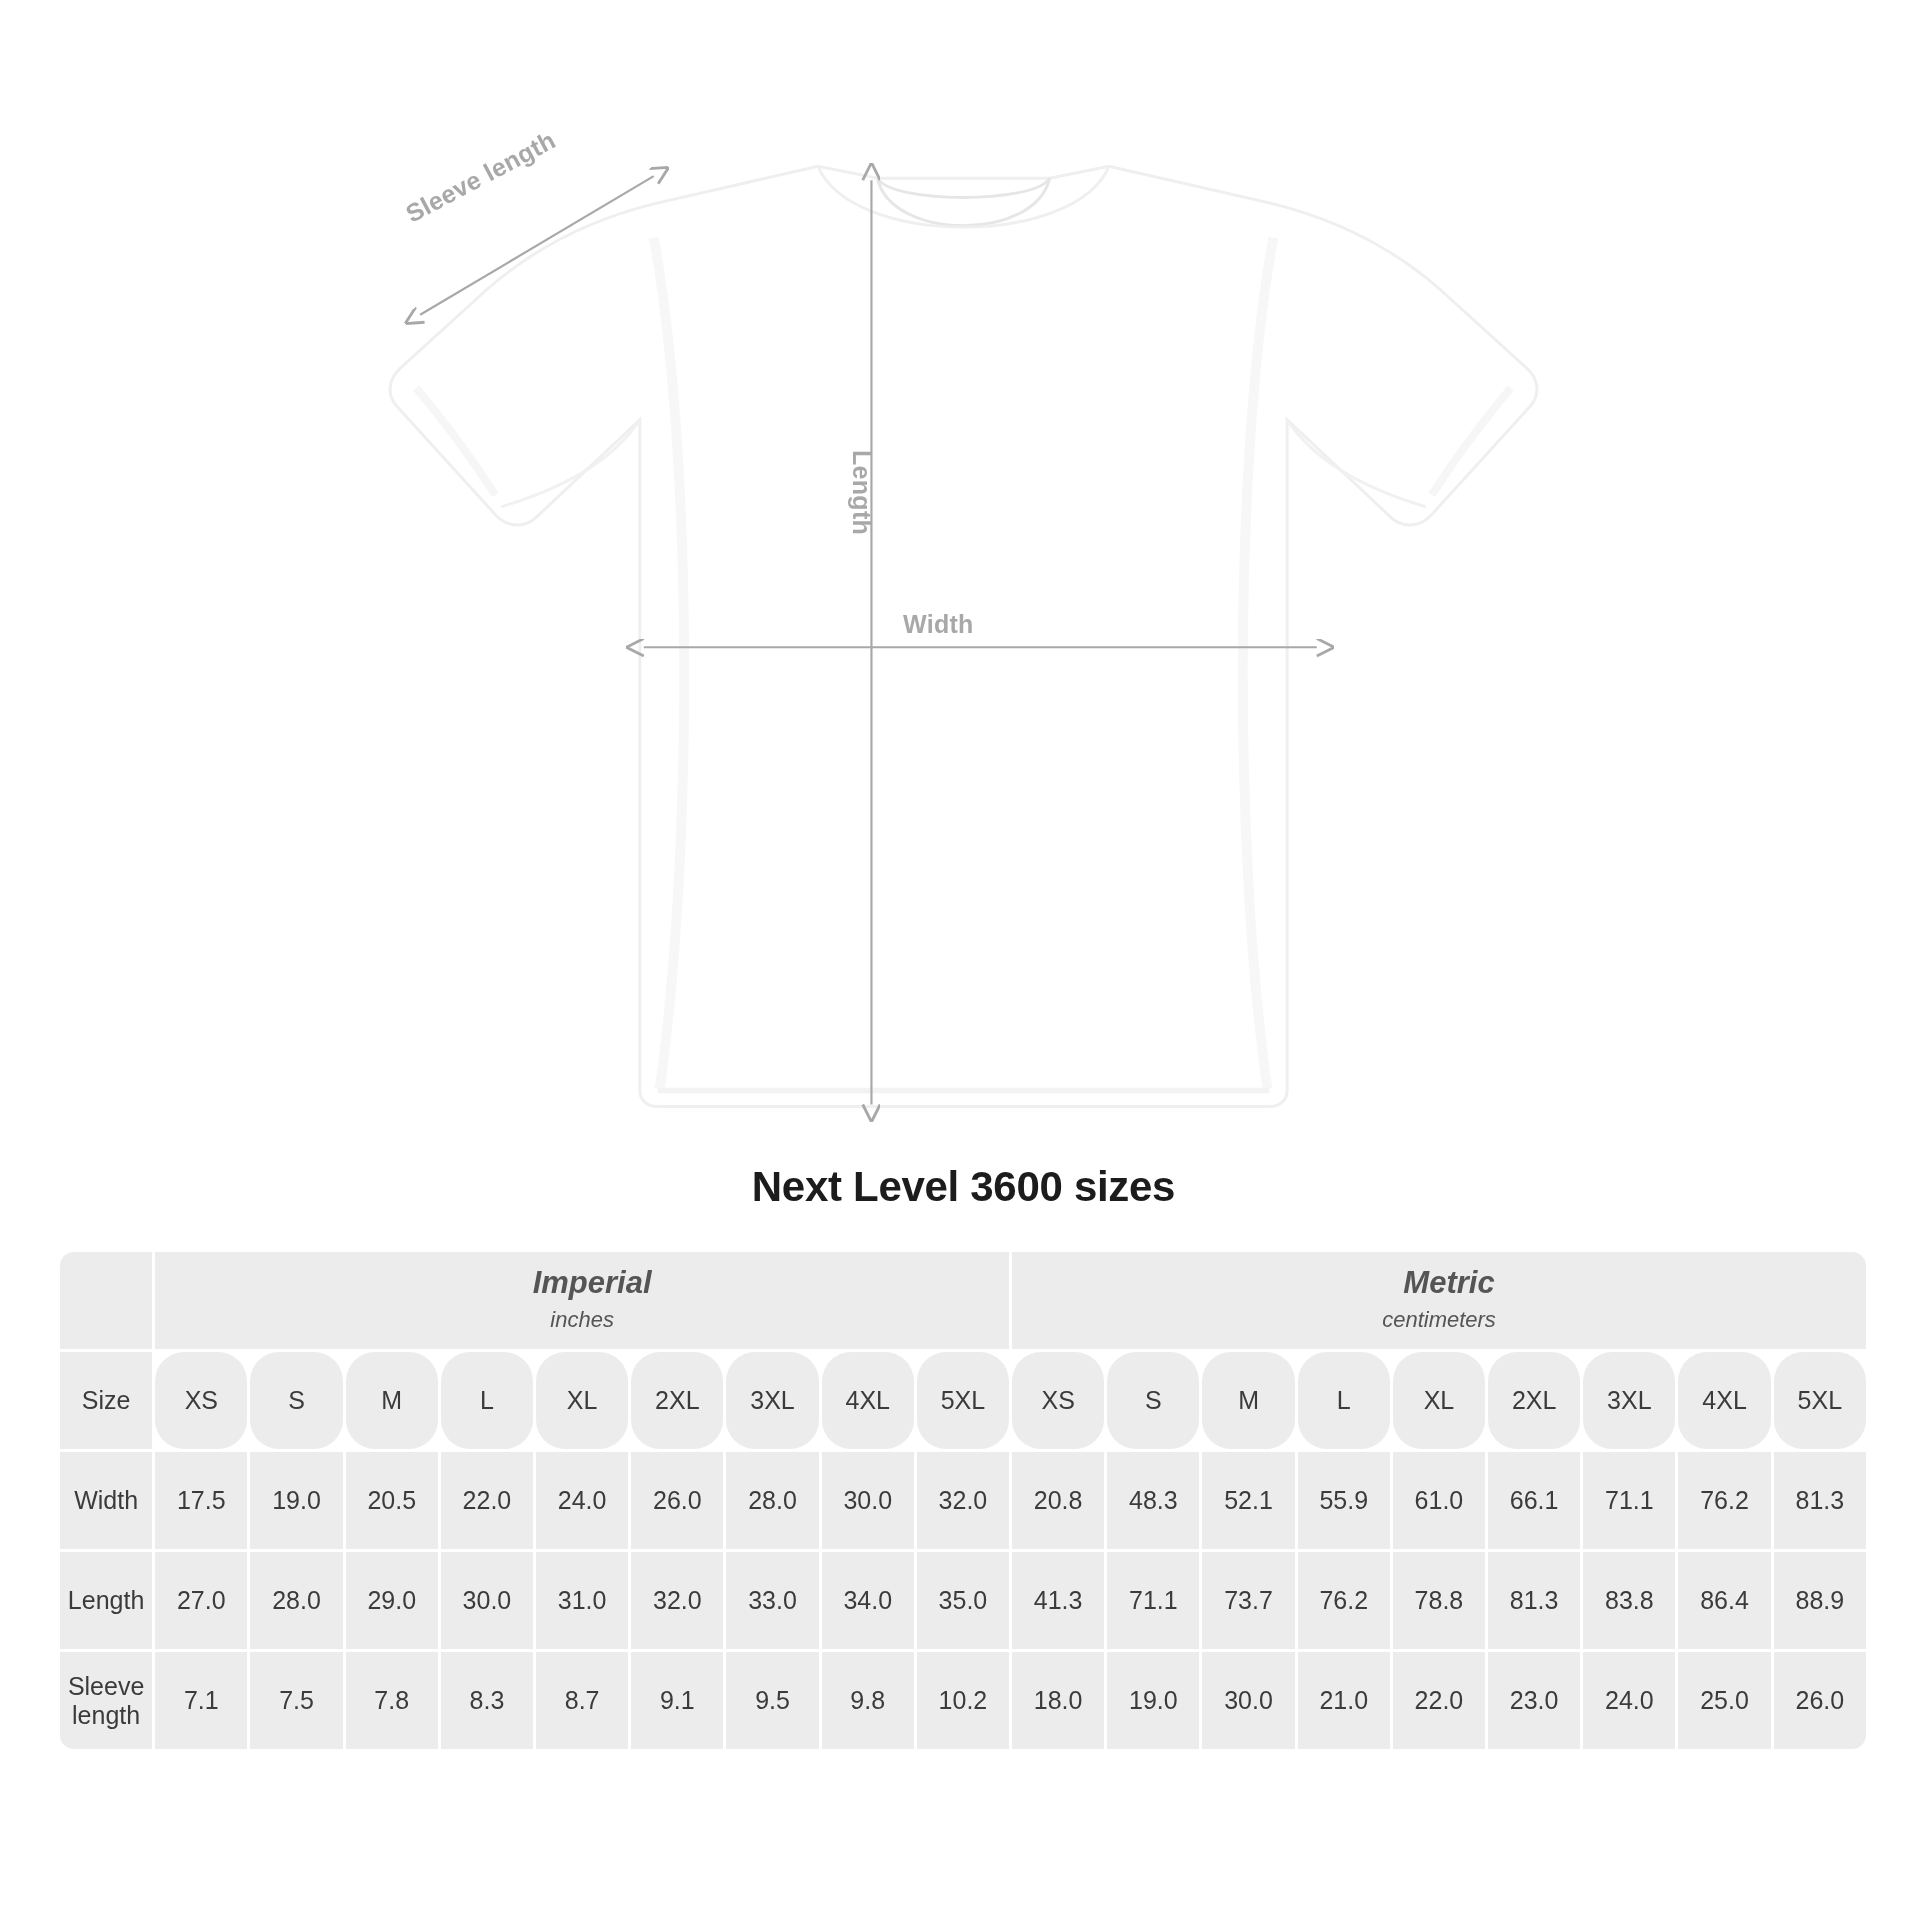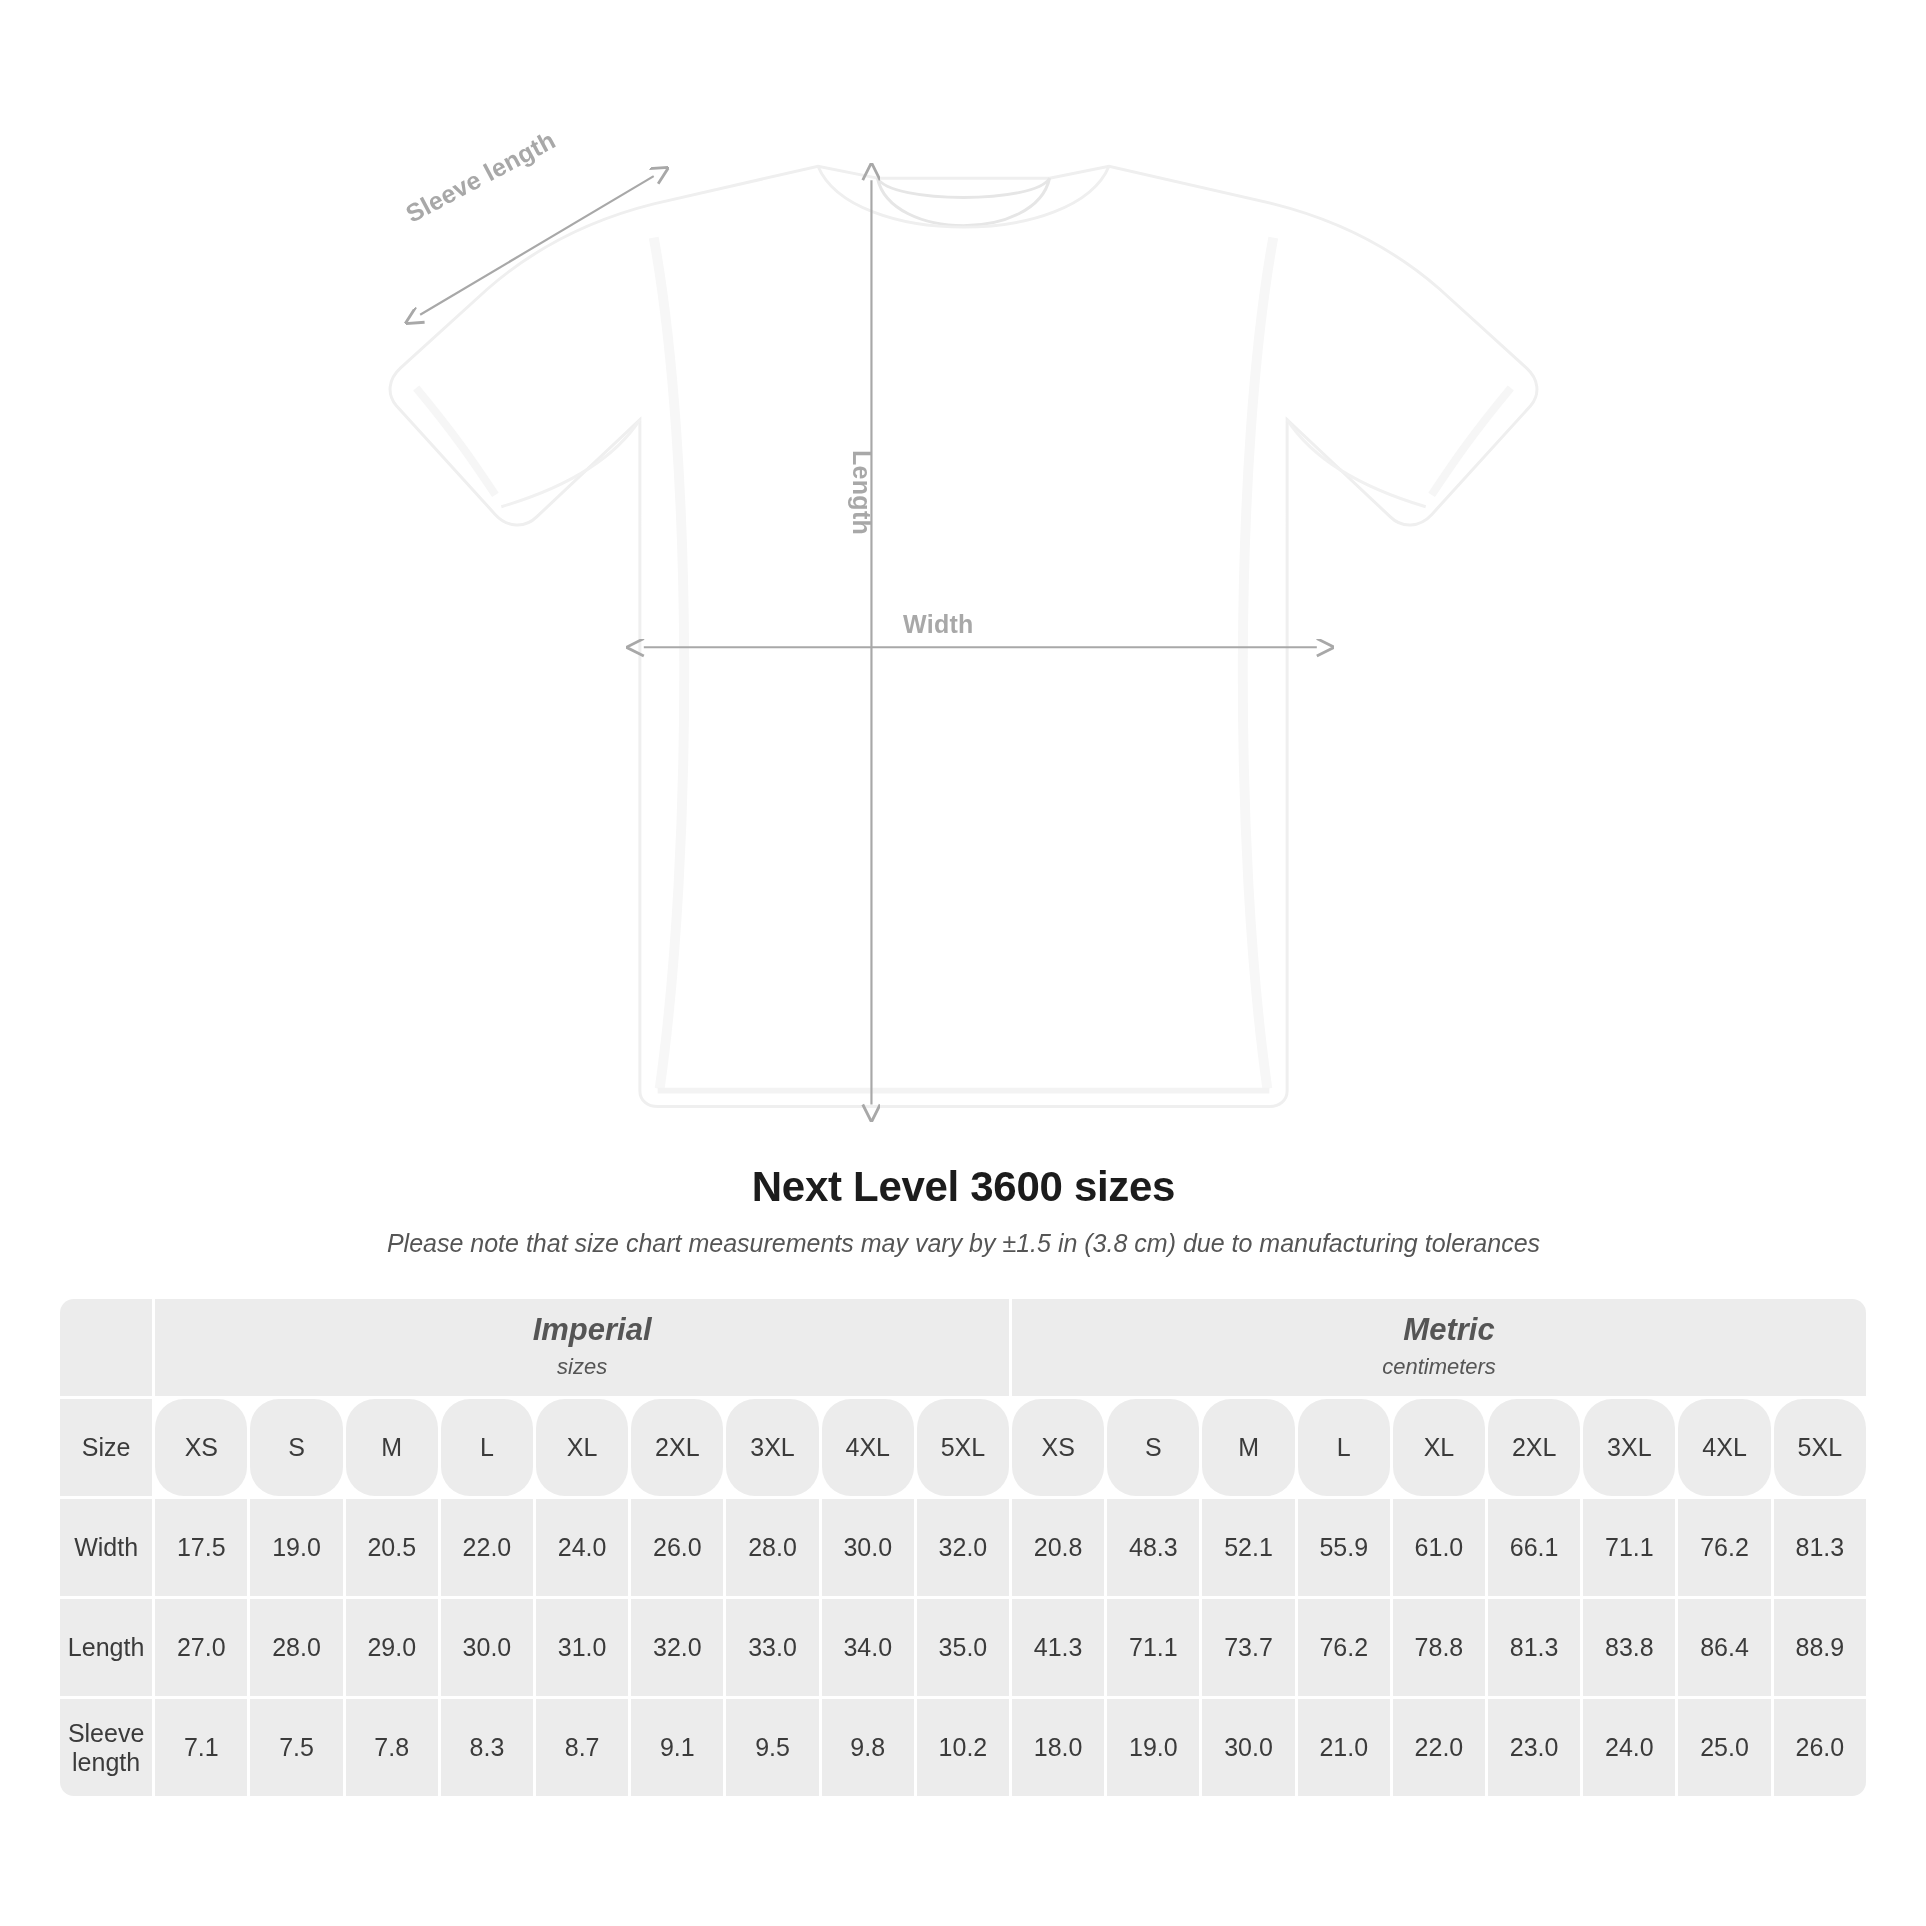--- a/index.html
+++ b/index.html
@@ -188,31 +188,30 @@
       </g>
     </svg>
 
     <div class="dim-label label-sleeve">Sleeve length</div>
     <div class="dim-label label-length">Length</div>
     <div class="dim-label label-width">Width</div>
   </div>
 
   <div class="title-block">
     <h1 class="chart-title">Next Level 3600 sizes</h1>
-    <p class="chart-note">Please note that size chart measurements may vary by ±1.5 in (3.8 cm) due to manufacturing tolerances</p>
   </div>
 
   <div class="table-wrap">
     <table class="size-table">
       <tbody>
         <tr>
           <td class="corner"></td>
           <td class="unit-head" colspan="9">
             <div class="unit-name">Imperial</div>
-            <div class="unit-sub">sizes</div>
+            <div class="unit-sub">inches</div>
           </td>
           <td class="unit-head" colspan="9">
             <div class="unit-name">Metric</div>
             <div class="unit-sub">centimeters</div>
           </td>
         </tr>
 
         <tr>
           <td class="row-head">Size</td>
           <td class="col-head">XS</td>

